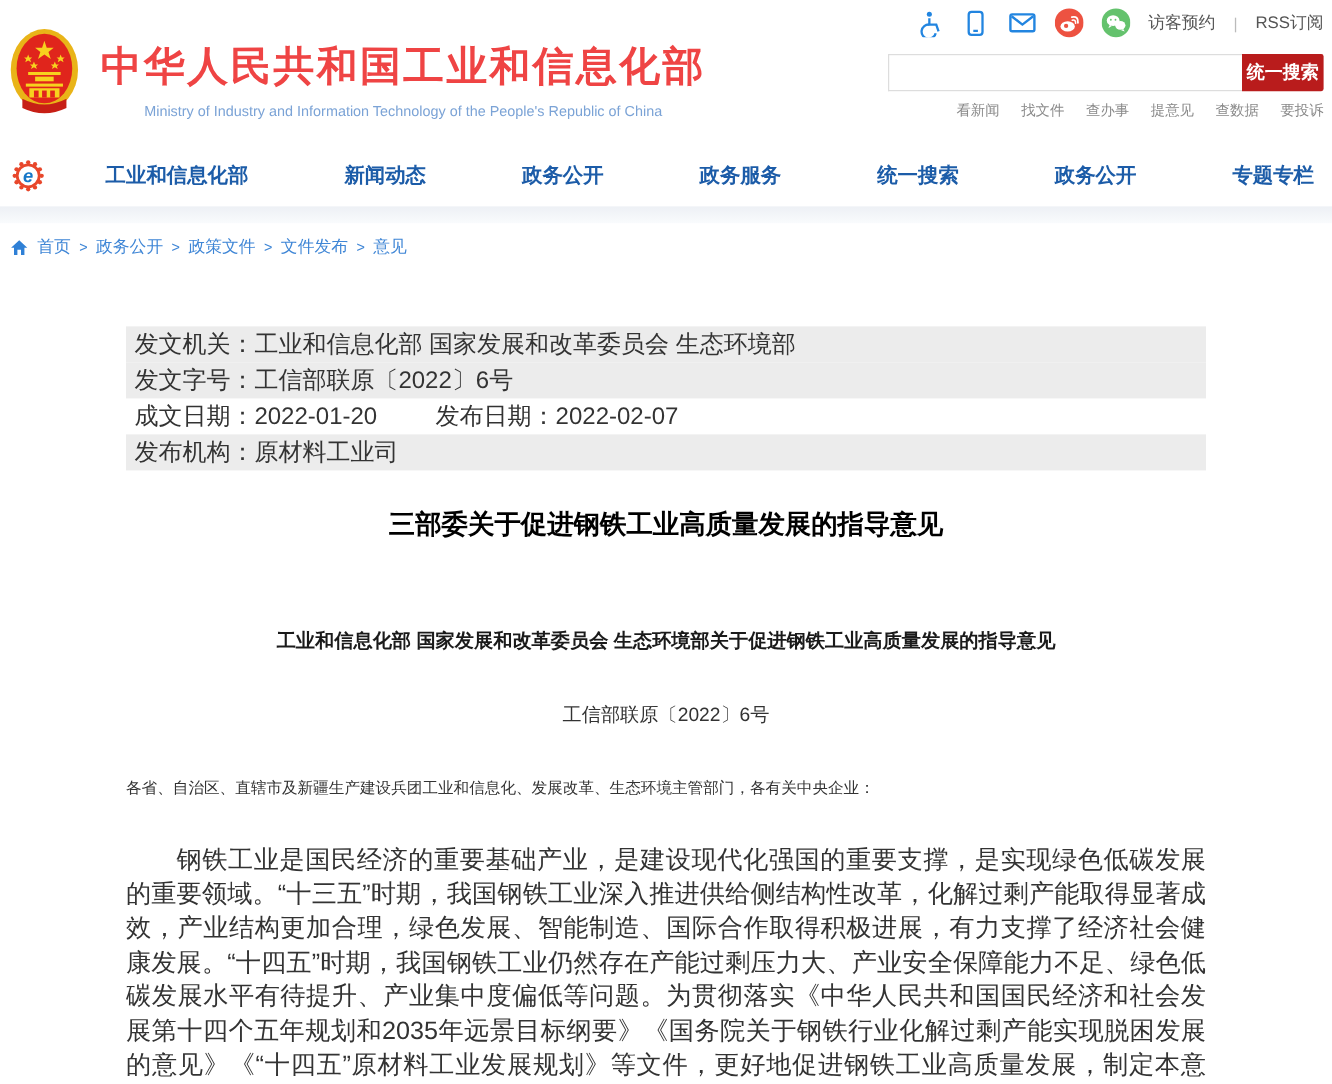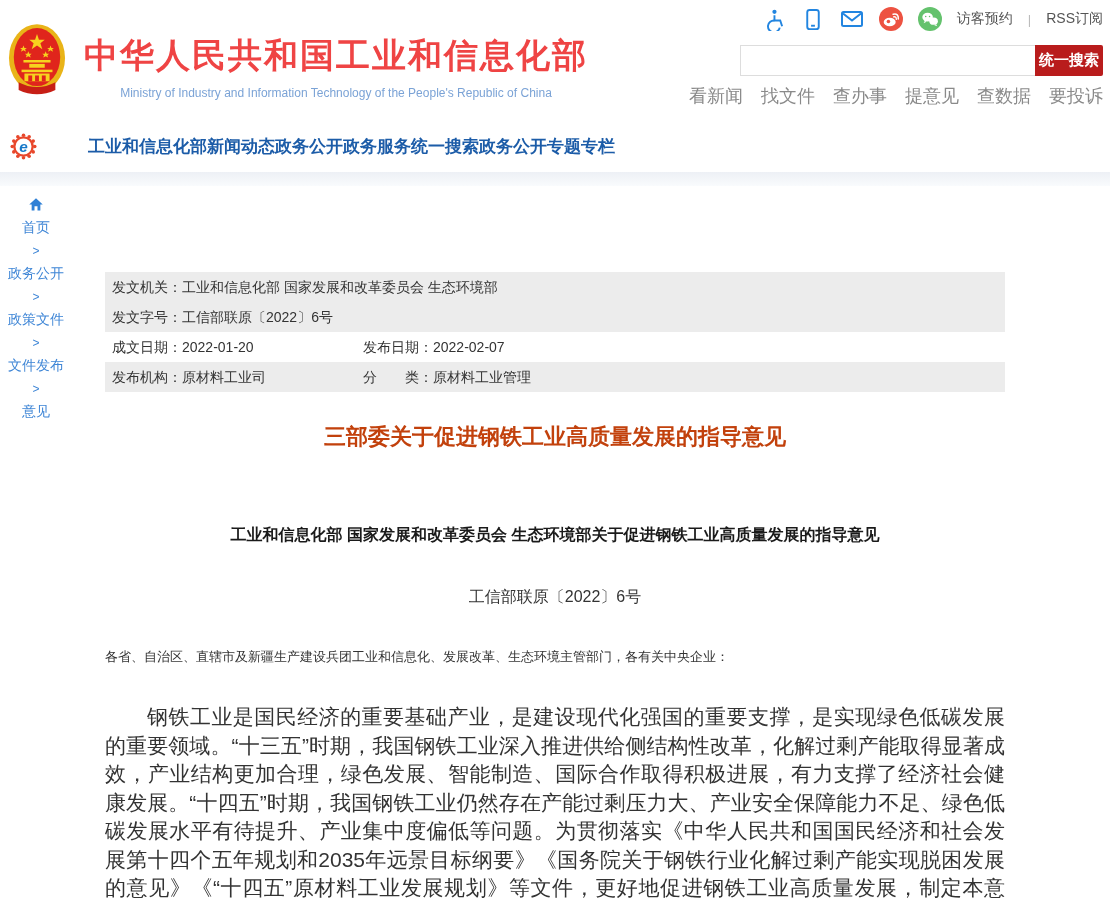--- a/index.html
+++ b/index.html
@@ -18,49 +18,49 @@
 
   .utility-row { position:absolute; top:6px; right:7px; display:flex; align-items:center; gap:15px; height:26px; }
   .utility-row .uicon { width:24px; height:24px; display:inline-flex; align-items:center; justify-content:center; cursor:pointer; }
   .utility-text { font-size:14px; color:#555; cursor:pointer; }
   .utility-sep { color:#bbb; font-size:13px; }
 
   .search-row { position:absolute; top:45px; right:7px; width:363px; height:31px; display:flex; }
   .search-input { flex:1; height:31px; border:1px solid #ddd; border-right:none; outline:none; padding:0 8px; font-size:14px; }
   .search-btn { width:68px; height:31px; border:none; background:#b91c1c; color:#fff; font-size:15px; font-weight:bold; cursor:pointer; font-family:inherit; border-radius:0 2px 2px 0; }
 
-  .quick-links { position:absolute; top:84px; right:7px; display:flex; gap:18px; font-size:18px; color:#8a8a8a; }
+  .quick-links { position:absolute; top:84px; right:7px; display:flex; gap:18px; font-size:12px; color:#8a8a8a; }
   .quick-links span { cursor:pointer; }
 
   
   .navbar { position:absolute; top:120px; left:0; width:1110px; height:52px; background:#fff; }
   .nav-logo { position:absolute; left:10px; top:13px; width:27px; height:27px; }
-  .nav-items { position:absolute; left:88px; right:15px; top:0; height:52px; display:flex; align-items:center; }
+  .nav-items { position:absolute; left:88px; right:15px; top:0; height:52px; display:flex; align-items:center; justify-content:space-between; }
   .nav-item { font-size:17px; font-weight:bold; color:#1c5ca8; cursor:pointer; white-space:nowrap; }
 
   .divider-band { position:absolute; top:172px; left:0; width:1110px; height:14px; background:linear-gradient(#edf0f5,#f9fbfd); }
 
   
-  .breadcrumb { position:absolute; top:197px; left:8px; display:flex; align-items:center; font-size:14px; color:#3f86d6; gap:7px;flex-direction:column; }
+  .breadcrumb { position:absolute; top:197px; left:8px; display:flex; align-items:center; font-size:14px; color:#3f86d6; gap:7px; }
   .crumb { color:#3f86d6; cursor:pointer; }
   .crumb-sep { color:#3f86d6; font-size:12px; }
   .home-icon { width:16px; height:15px; }
 
   
   .content { position:absolute; top:272px; left:105px; width:900px; }
 
-  .meta-table { width:100%; font-size:14px; color:#333; }
+  .meta-table { width:100%; font-size:20px; color:#333; }
   .meta-row { height:30px; line-height:30px; display:flex; padding-left:7px; }
   .meta-row.alt { background:#ececec; }
   .meta-cell-fixed { width:251px; flex:none; white-space:nowrap; }
   .meta-cell { white-space:nowrap; }
   .meta-label { color:#333; }
   .meta-value { color:#333; }
 
-  .article-title { margin-top:30px; text-align:center; font-size:22px; font-weight:bold; color:#c2410c; line-height:30px; }
+  .article-title { margin-top:30px; text-align:center; font-size:22px; font-weight:bold; color:#000000; line-height:30px; }
   .article-subtitle { margin-top:72px; text-align:center; font-size:16px; font-weight:bold; color:#1a1a1a; line-height:22px; }
   .doc-number { margin-top:40px; text-align:center; font-size:16px; color:#333; line-height:22px; }
   .salutation { margin-top:34px; font-size:13px; color:#333; line-height:29px; }
   .paragraph { margin-top:32px; font-size:21px; color:#333; line-height:28.5px; text-indent:2em; text-align:justify; }
 </style>
 </head>
 <body>
 
 <div class="header">
 
@@ -212,23 +212,20 @@
         <span class="meta-label">成文日期：</span><span class="meta-value">2022-01-20</span>
       </span>
       <span class="meta-cell">
         <span class="meta-label">发布日期：</span><span class="meta-value">2022-02-07</span>
       </span>
     </div>
     <div class="meta-row alt">
       <span class="meta-cell-fixed">
         <span class="meta-label">发布机构：</span><span class="meta-value">原材料工业司</span>
       </span>
-      <span class="meta-cell">
-        <span class="meta-label">分　　类：</span><span class="meta-value">原材料工业管理</span>
-      </span>
     </div>
   </div>
 
   <div class="article-title">三部委关于促进钢铁工业高质量发展的指导意见</div>
   <div class="article-subtitle">工业和信息化部 国家发展和改革委员会 生态环境部关于促进钢铁工业高质量发展的指导意见</div>
   <div class="doc-number">工信部联原〔2022〕6号</div>
   <div class="salutation">各省、自治区、直辖市及新疆生产建设兵团工业和信息化、发展改革、生态环境主管部门，各有关中央企业：</div>
   <div class="paragraph">钢铁工业是国民经济的重要基础产业，是建设现代化强国的重要支撑，是实现绿色低碳发展的重要领域。“十三五”时期，我国钢铁工业深入推进供给侧结构性改革，化解过剩产能取得显著成效，产业结构更加合理，绿色发展、智能制造、国际合作取得积极进展，有力支撑了经济社会健康发展。“十四五”时期，我国钢铁工业仍然存在产能过剩压力大、产业安全保障能力不足、绿色低碳发展水平有待提升、产业集中度偏低等问题。为贯彻落实《中华人民共和国国民经济和社会发展第十四个五年规划和2035年远景目标纲要》《国务院关于钢铁行业化解过剩产能实现脱困发展的意见》《“十四五”原材料工业发展规划》等文件，更好地促进钢铁工业高质量发展，制定本意见。</div>
 
 </div>

